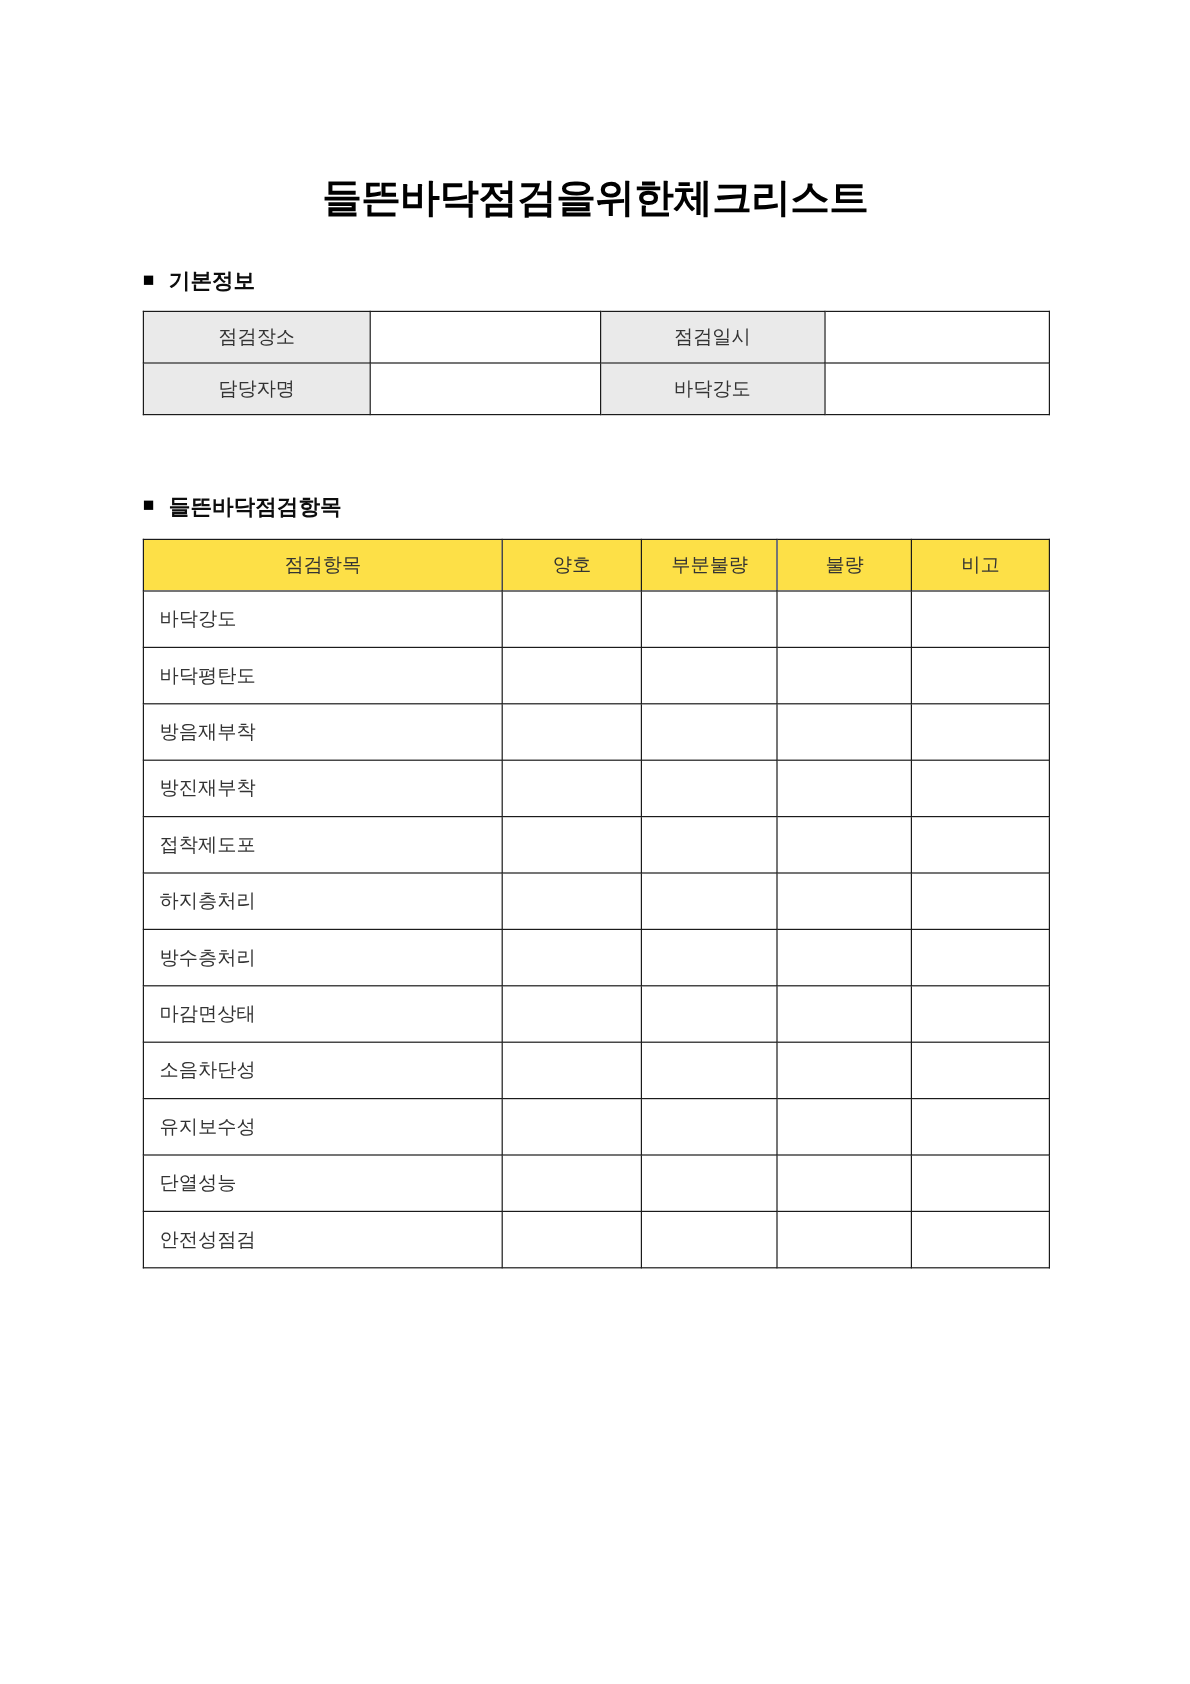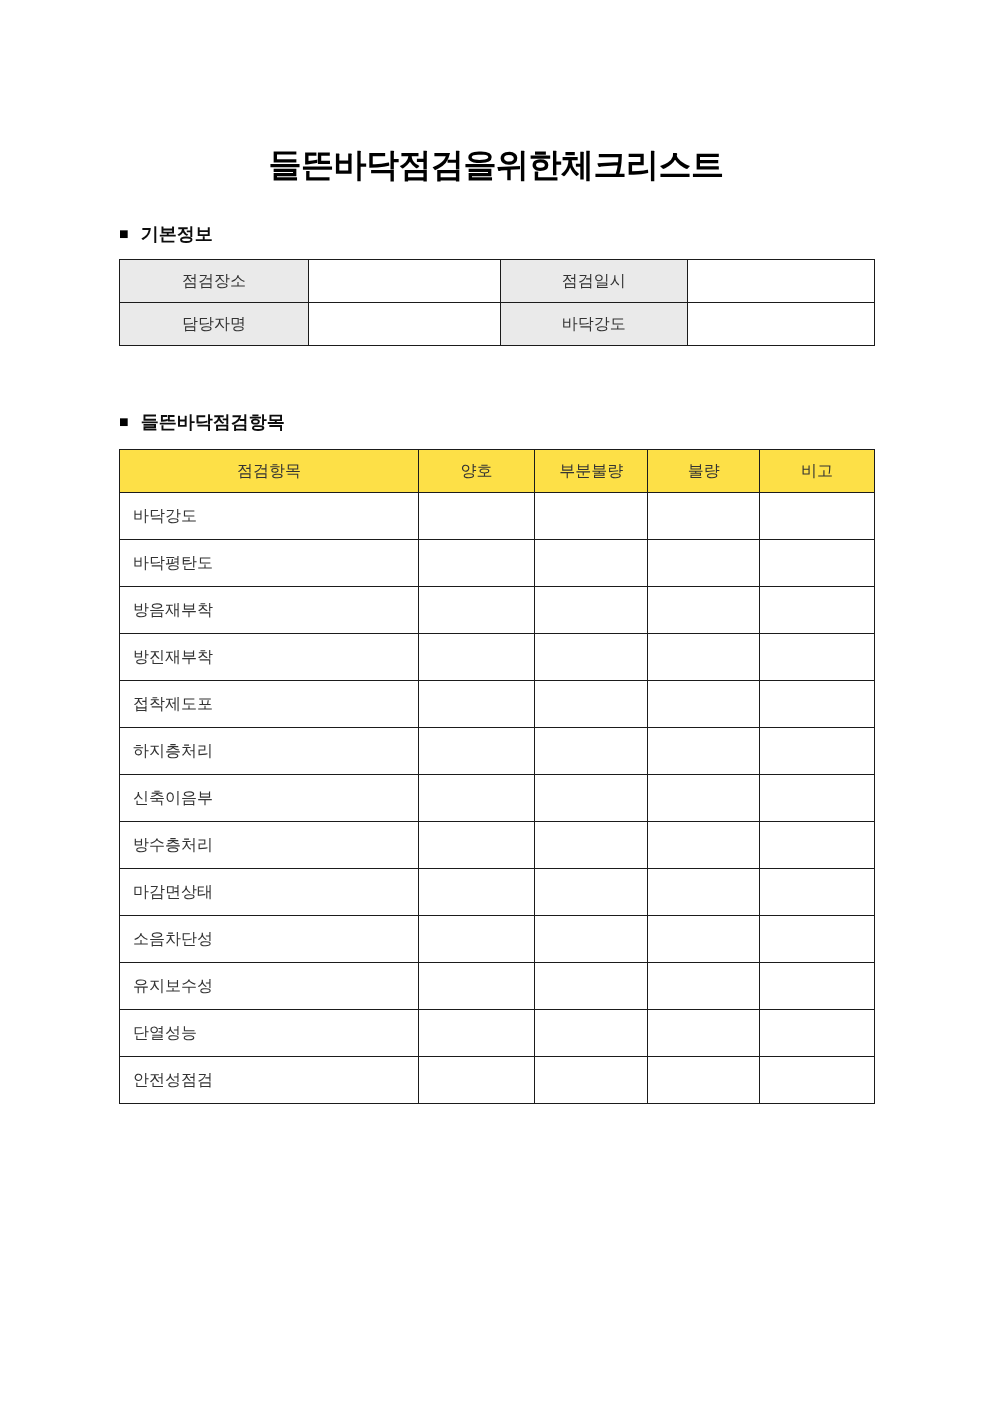--- a/index.html
+++ b/index.html
@@ -174,27 +174,20 @@
         <td></td>
       </tr>
       <tr>
         <td class="item-cell">하지층처리</td>
         <td></td>
         <td></td>
         <td></td>
         <td></td>
       </tr>
       <tr>
-        <td class="item-cell">신축이음부</td>
-        <td></td>
-        <td></td>
-        <td></td>
-        <td></td>
-      </tr>
-      <tr>
         <td class="item-cell">방수층처리</td>
         <td></td>
         <td></td>
         <td></td>
         <td></td>
       </tr>
       <tr>
         <td class="item-cell">마감면상태</td>
         <td></td>
         <td></td>

